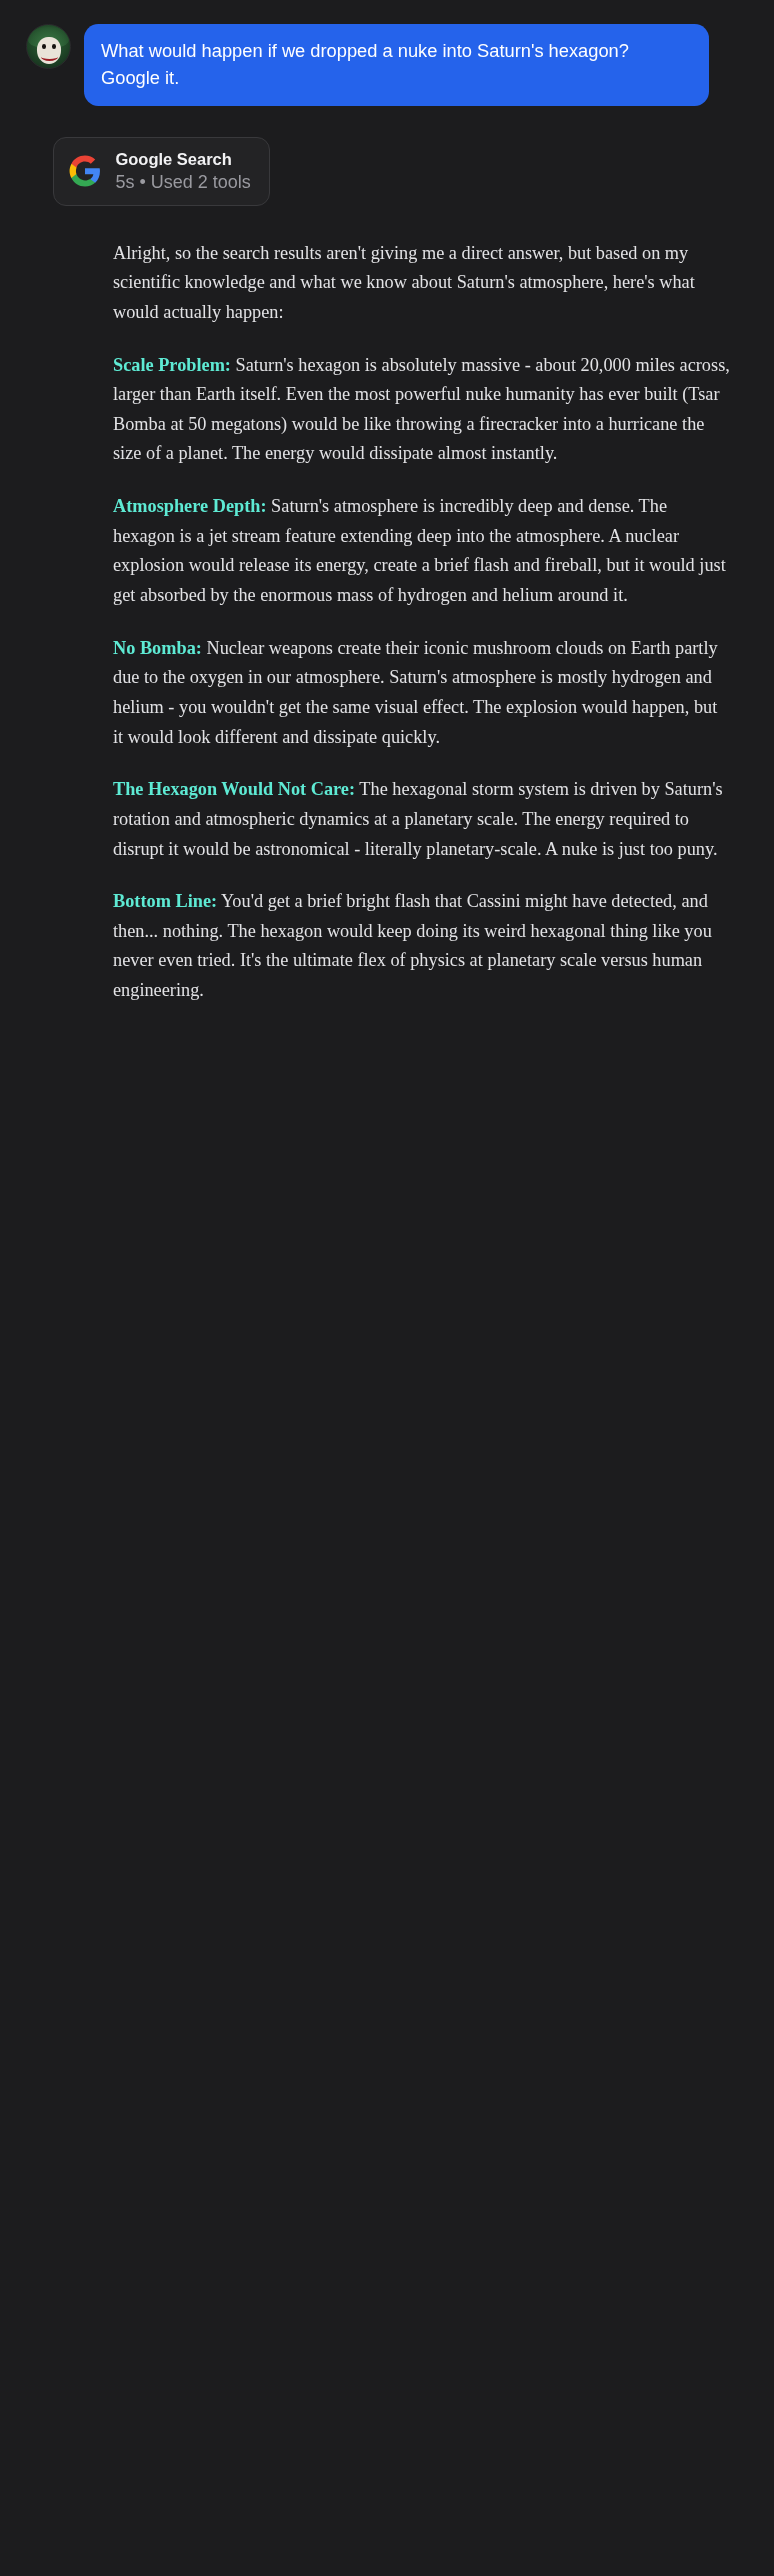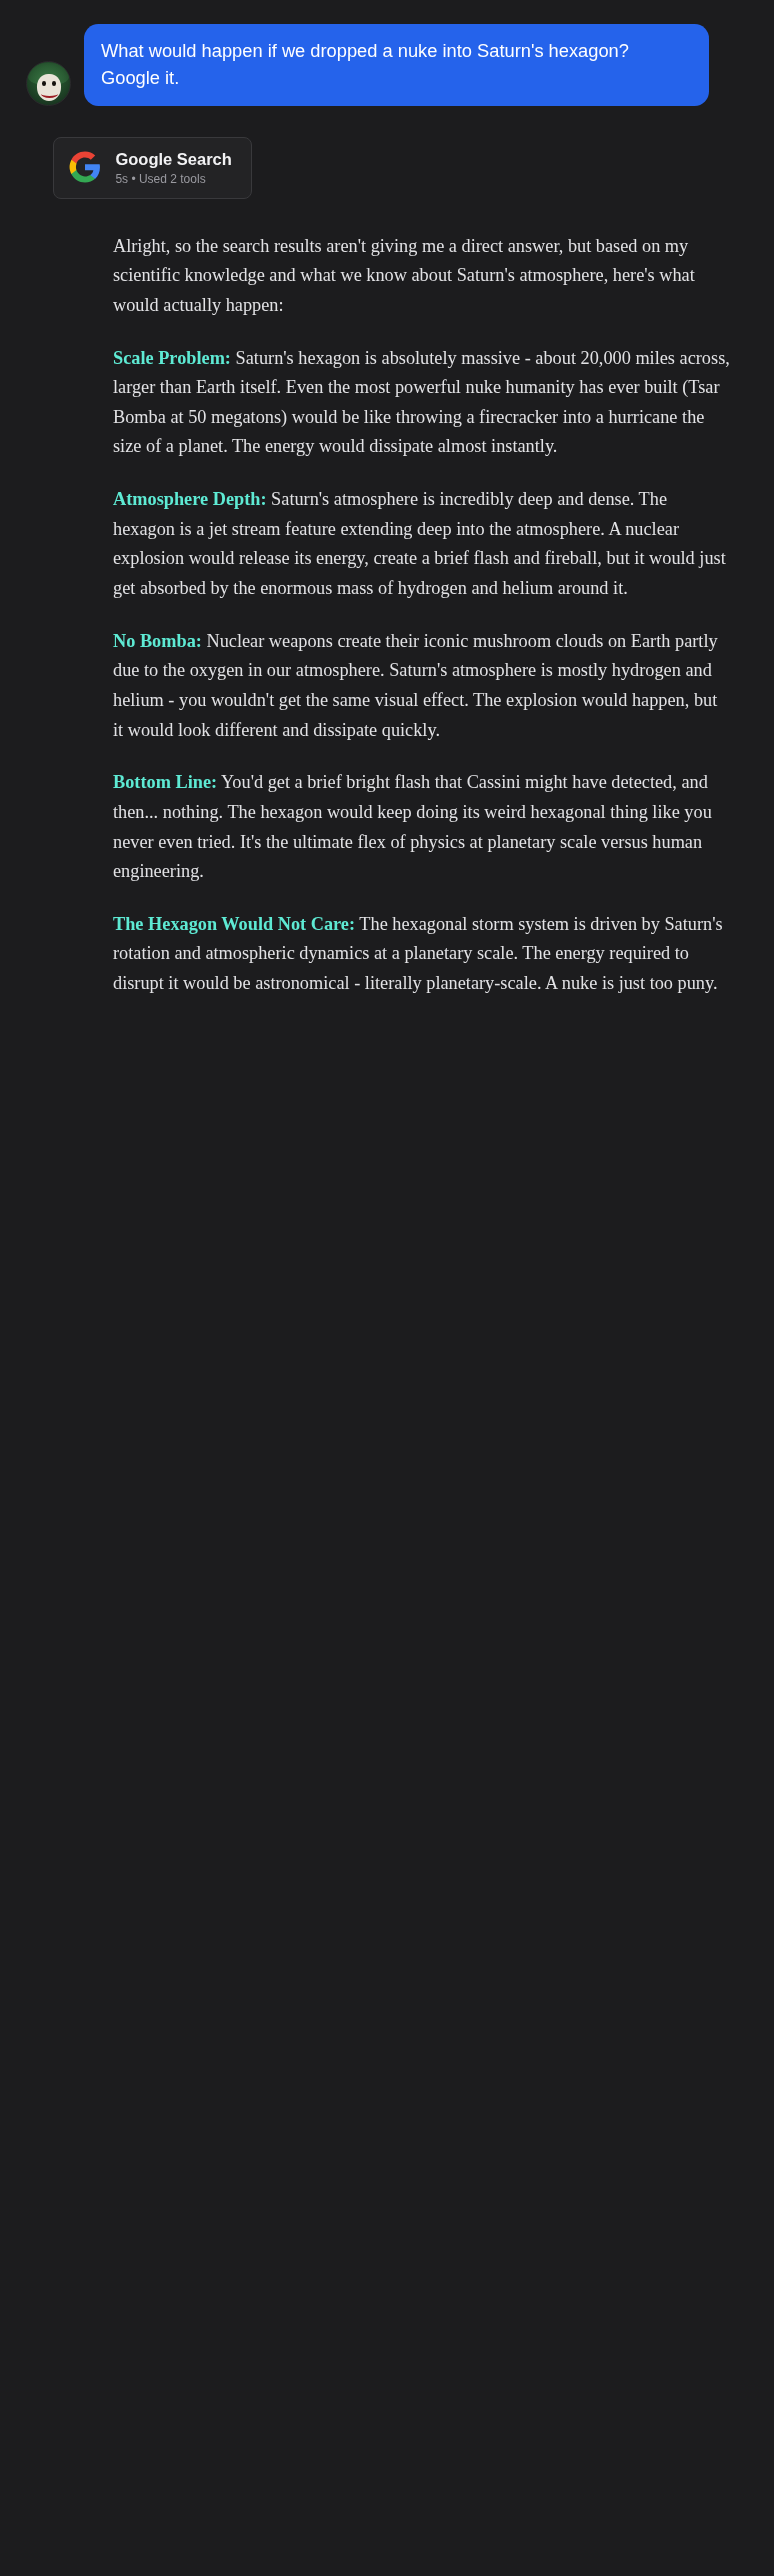--- a/index.html
+++ b/index.html
@@ -17,21 +17,21 @@
   }
 
   .chat {
     width: 774px;
     padding: 24.4px 0 43px 0;
   }
 
   
   .user-row {
     display: flex;
-    align-items: flex-end;
+    align-items: flex-start;
     gap: 13px;
     padding: 0 43px 4px 26px;
   }
   .avatar {
     width: 45px;
     height: 45px;
     border-radius: 50%;
     flex: 0 0 45px;
     background: radial-gradient(circle at 50% 38%, #2f6b3a 0%, #1f4527 55%, #13261a 100%);
     position: relative;
@@ -79,39 +79,40 @@
     line-height: 1.45;
     font-weight: 400;
   }
 
   
   .tool-row {
     padding: 27px 0 0 53px;
   }
   .tool-card {
     display: inline-flex;
+    align-items: center;
     gap: 13px;
     background: #232325;
     border: 0.7px solid #39393c;
-    border-radius: 8px;
+    border-radius: 13px;
     padding: 11.5px 18.7px 11.5px 14.4px;
   }
   .g-logo {
     width: 34px; height: 34px;
     flex: 0 0 34px;
     position: relative;
   }
   .tool-text { display: flex; flex-direction: column; gap: 3.6px; }
   .tool-title {
     font-size: 16.5px;
     font-weight: 700;
     color: #f2f2f4;
   }
   .tool-sub {
-    font-size: 12px;
+    font-size: 18px;
     color: #9a9aa0;
   }
 
   
   .assistant {
     padding: 33px 43px 0 113px;
     font-family: Liberation Serif, serif;
   }
   .assistant p {
     font-size: 18.3px;
@@ -173,22 +174,22 @@
 
     <p>
       <b>Atmosphere Depth:</b><span> Saturn's atmosphere is incredibly deep and dense. The hexagon is a jet stream feature extending deep into the atmosphere. A nuclear explosion would release its energy, create a brief flash and fireball, but it would just get absorbed by the enormous mass of hydrogen and helium around it.</span>
     </p>
 
     <p>
       <b>No Bomba:</b><span> Nuclear weapons create their iconic mushroom clouds on Earth partly due to the oxygen in our atmosphere. Saturn's atmosphere is mostly hydrogen and helium - you wouldn't get the same visual effect. The explosion would happen, but it would look different and dissipate quickly.</span>
     </p>
 
     <p>
-      <b>Bottom Line:</b><span> You'd get a brief bright flash that Cassini might have detected, and then... nothing. The hexagon would keep doing its weird hexagonal thing like you never even tried. It's the ultimate flex of physics at planetary scale versus human engineering.</span>
+      <b>The Hexagon Would Not Care:</b><span> The hexagonal storm system is driven by Saturn's rotation and atmospheric dynamics at a planetary scale. The energy required to disrupt it would be astronomical - literally planetary-scale. A nuke is just too puny.</span>
     </p>
 
     <p>
-      <b>The Hexagon Would Not Care:</b><span> The hexagonal storm system is driven by Saturn's rotation and atmospheric dynamics at a planetary scale. The energy required to disrupt it would be astronomical - literally planetary-scale. A nuke is just too puny.</span>
+      <b>Bottom Line:</b><span> You'd get a brief bright flash that Cassini might have detected, and then... nothing. The hexagon would keep doing its weird hexagonal thing like you never even tried. It's the ultimate flex of physics at planetary scale versus human engineering.</span>
     </p>
 
   </div>
 </div>
 
 
 </body></html>

